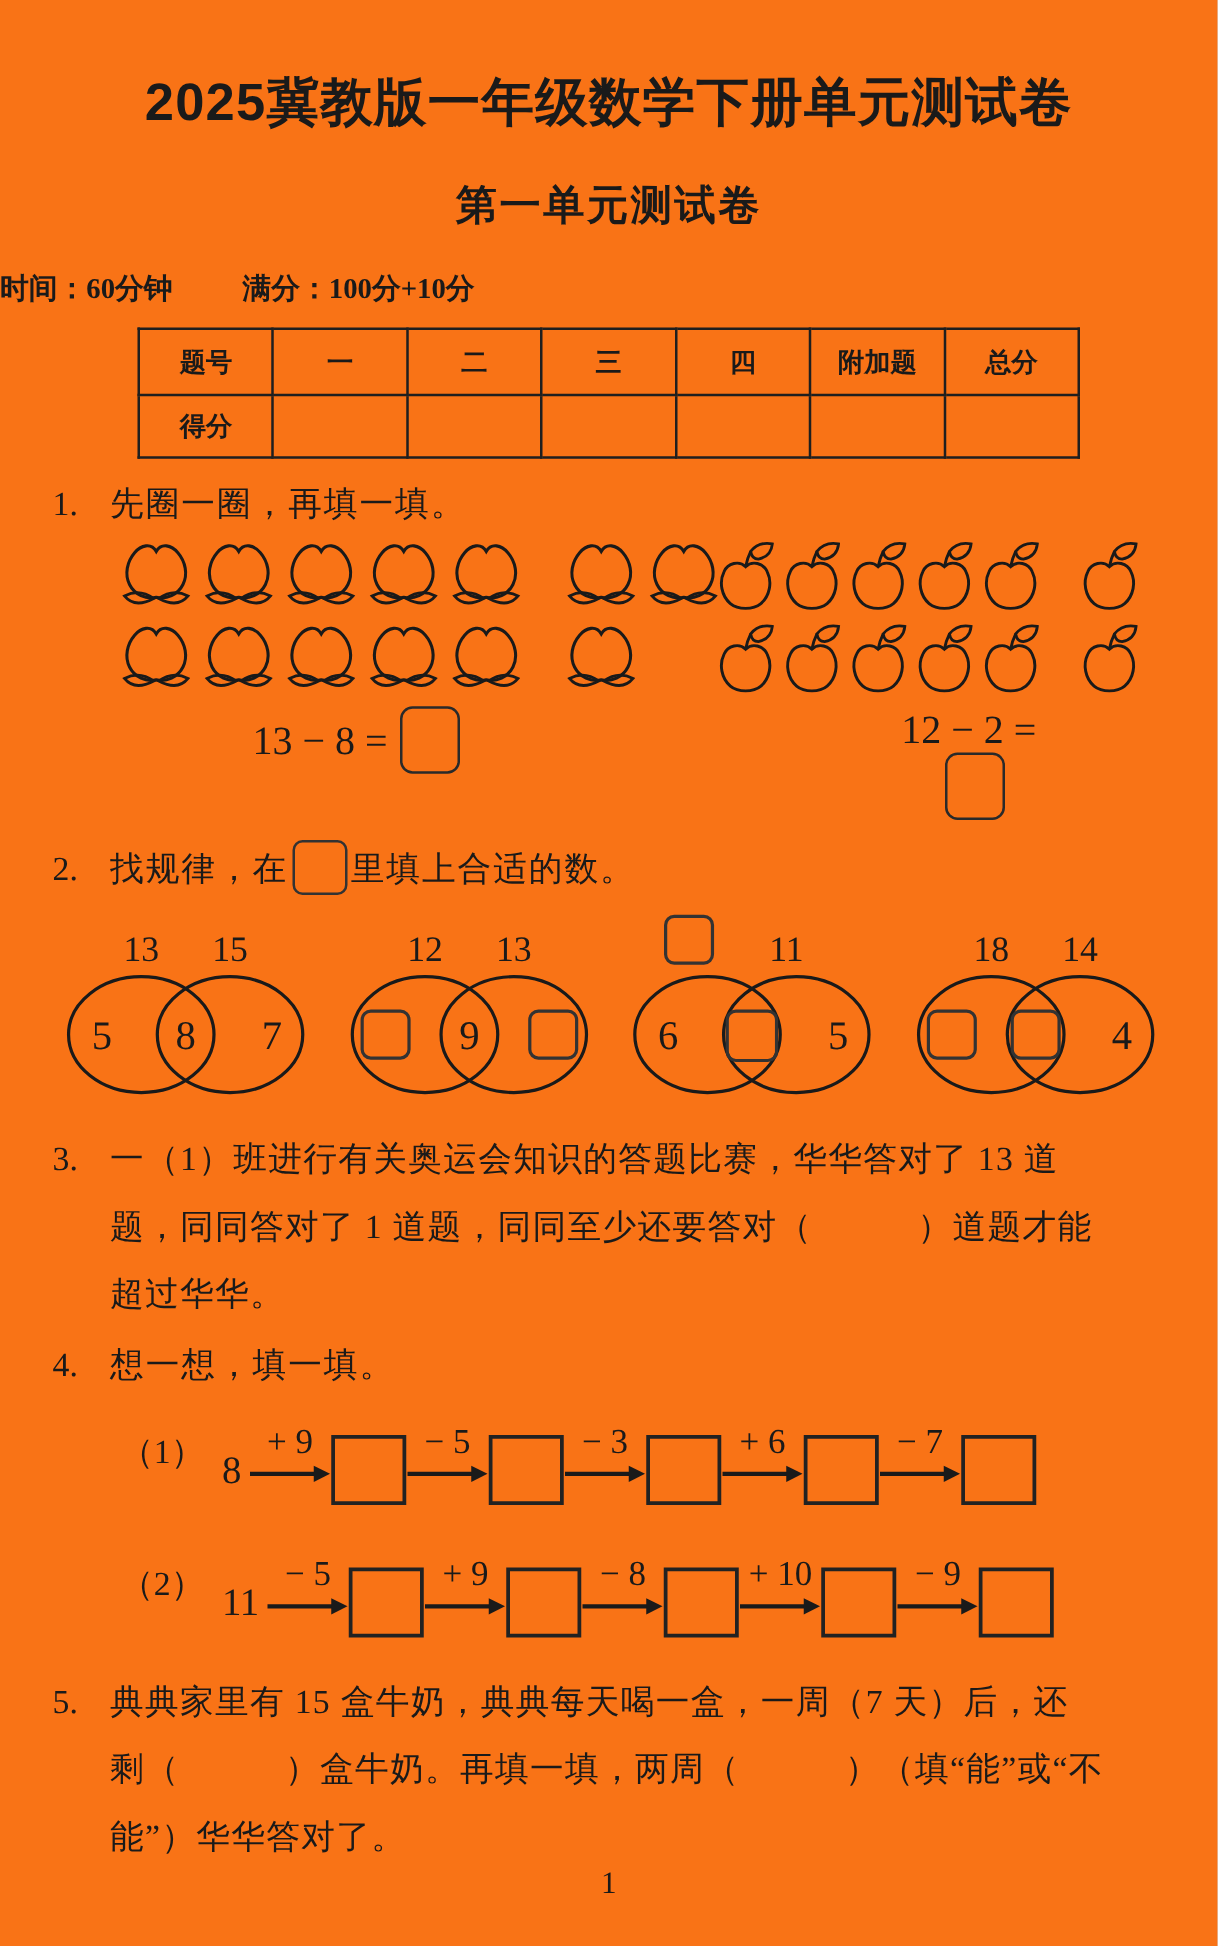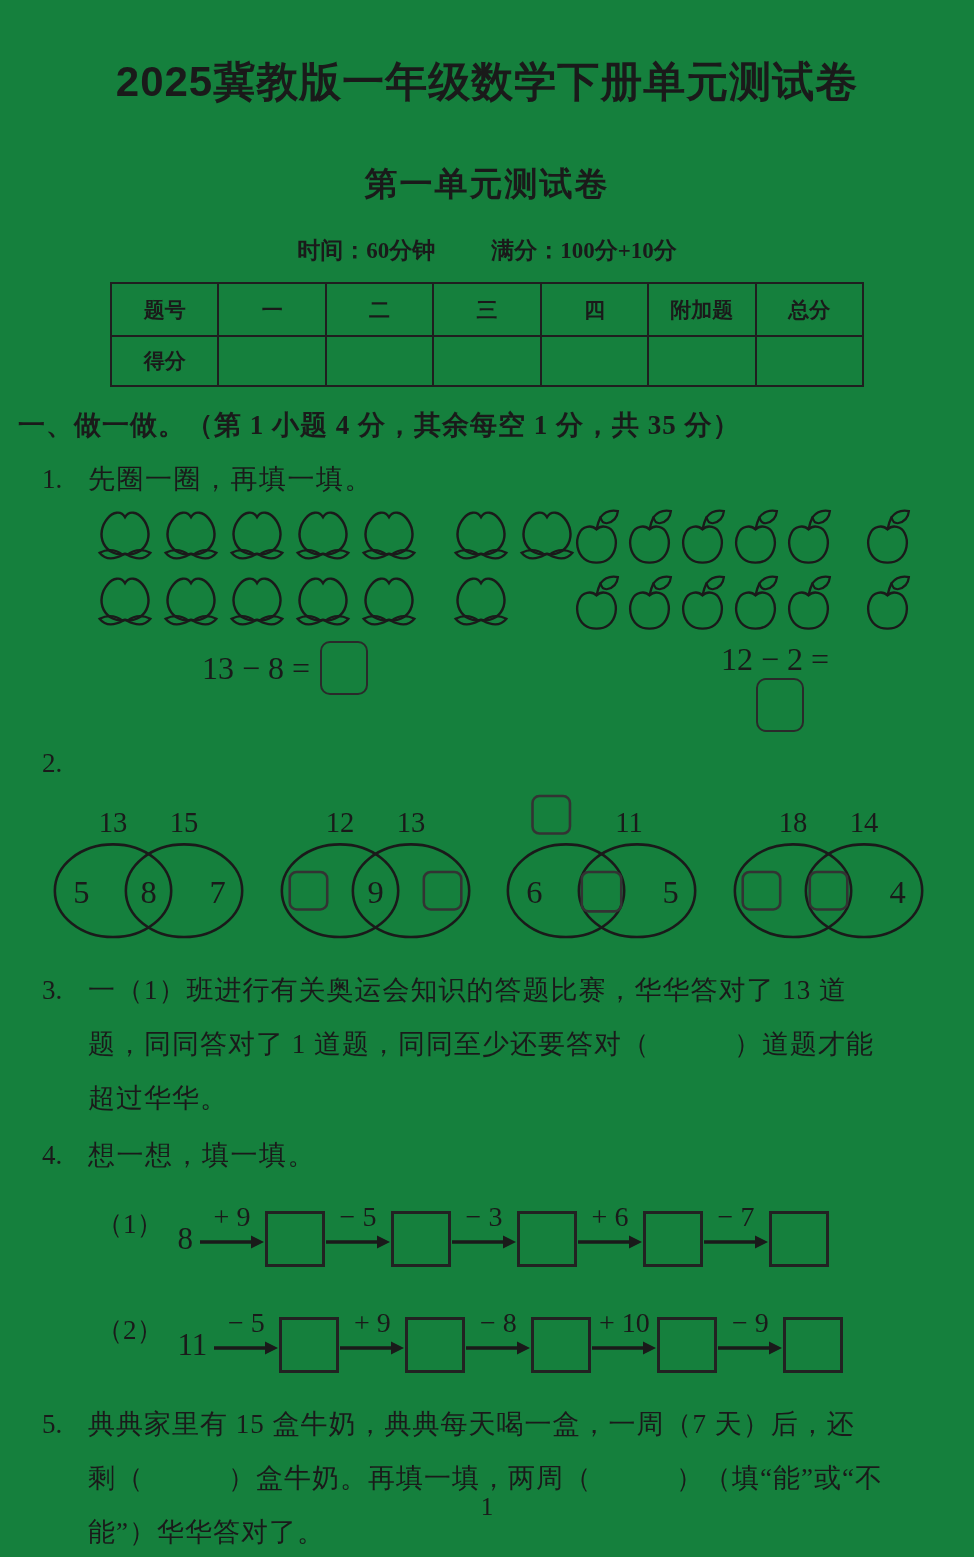--- a/index.html
+++ b/index.html
@@ -1,31 +1,31 @@
 <!DOCTYPE html>
 <html><head>
 <meta charset="utf-8">
 <style>
   * { margin:0; padding:0; box-sizing:border-box; }
   html,body { background:#d8d8d8; }
   .page {
-    width:974px; height:1557px; margin:0 auto; background:#15803d;
+    width:974px; height:1557px; margin:0 auto; background:#f97316;
     color:#1a1a1a; font-family:"Liberation Serif", serif;
     position:relative; overflow:hidden;
   }
   .title {
     padding-top:54px; text-align:center; font-size:42px; font-weight:bold;
     font-family:"Liberation Sans", sans-serif; letter-spacing:1px;
   }
   .subtitle {
-    margin-top:52px; text-align:center; font-size:33px; font-weight:bold;
+    margin-top:32px; text-align:center; font-size:33px; font-weight:bold;
     font-family:"Liberation Sans", sans-serif; letter-spacing:2px;
   }
   .meta {
-    margin-top:28px; display:flex; justify-content:center; gap:56px;
+    margin-top:28px; display:flex; gap:56px;
     font-size:23px; font-weight:bold;
   }
   table.score-table {
     margin:16px auto 0; width:754px; border-collapse:collapse;
     table-layout:fixed; font-size:21px; font-weight:bold; text-align:center;
   }
   table.score-table td { border:2.5px solid #1f1f1f; }
   table.score-table tr.hdr td { height:53px; }
   table.score-table tr.scr td { height:50px; }
   .section-heading {
@@ -109,21 +109,20 @@
       <td></td>
       <td></td>
       <td></td>
       <td></td>
       <td></td>
       <td></td>
     </tr>
   </tbody>
     </table>
 
-  <div class="section-heading">一、做一做。（第 1 小题 4 分，其余每空 1 分，共 35 分）</div>
 
   <div class="q-row mt18">
     <span class="q-num">1.</span>
     <span class="q-text">先圈一圈，再填一填。</span>
   </div>
 
   <div class="fruit-area">
     <div class="peach-col">
       <div id="peach-rows">
           <div class="fruit-row">
@@ -303,20 +302,21 @@
         </div>
       <div class="equation eq-right">
         <span>12 − 2 =</span>
         <span class="eq-box"></span>
       </div>
     </div>
   </div>
 
   <div class="q-row mt16">
     <span class="q-num">2.</span>
+    <span class="q-text"><span>找规律，在</span><span class="inline-box"></span><span>里填上合适的数。</span></span>
   </div>
 
   <div class="venn-row">
 
     <div class="venn">
       <svg width="212" height="160" viewBox="0 0 215 160">
         <ellipse cx="70" cy="102" rx="59" ry="47" fill="none" stroke="#1a1a1a" stroke-width="2.6"></ellipse>
         <ellipse cx="142" cy="102" rx="59" ry="47" fill="none" stroke="#1a1a1a" stroke-width="2.6"></ellipse>
         <text class="v-label" x="70" y="42" text-anchor="middle">13</text>
         <text class="v-label" x="142" y="42" text-anchor="middle">15</text>

